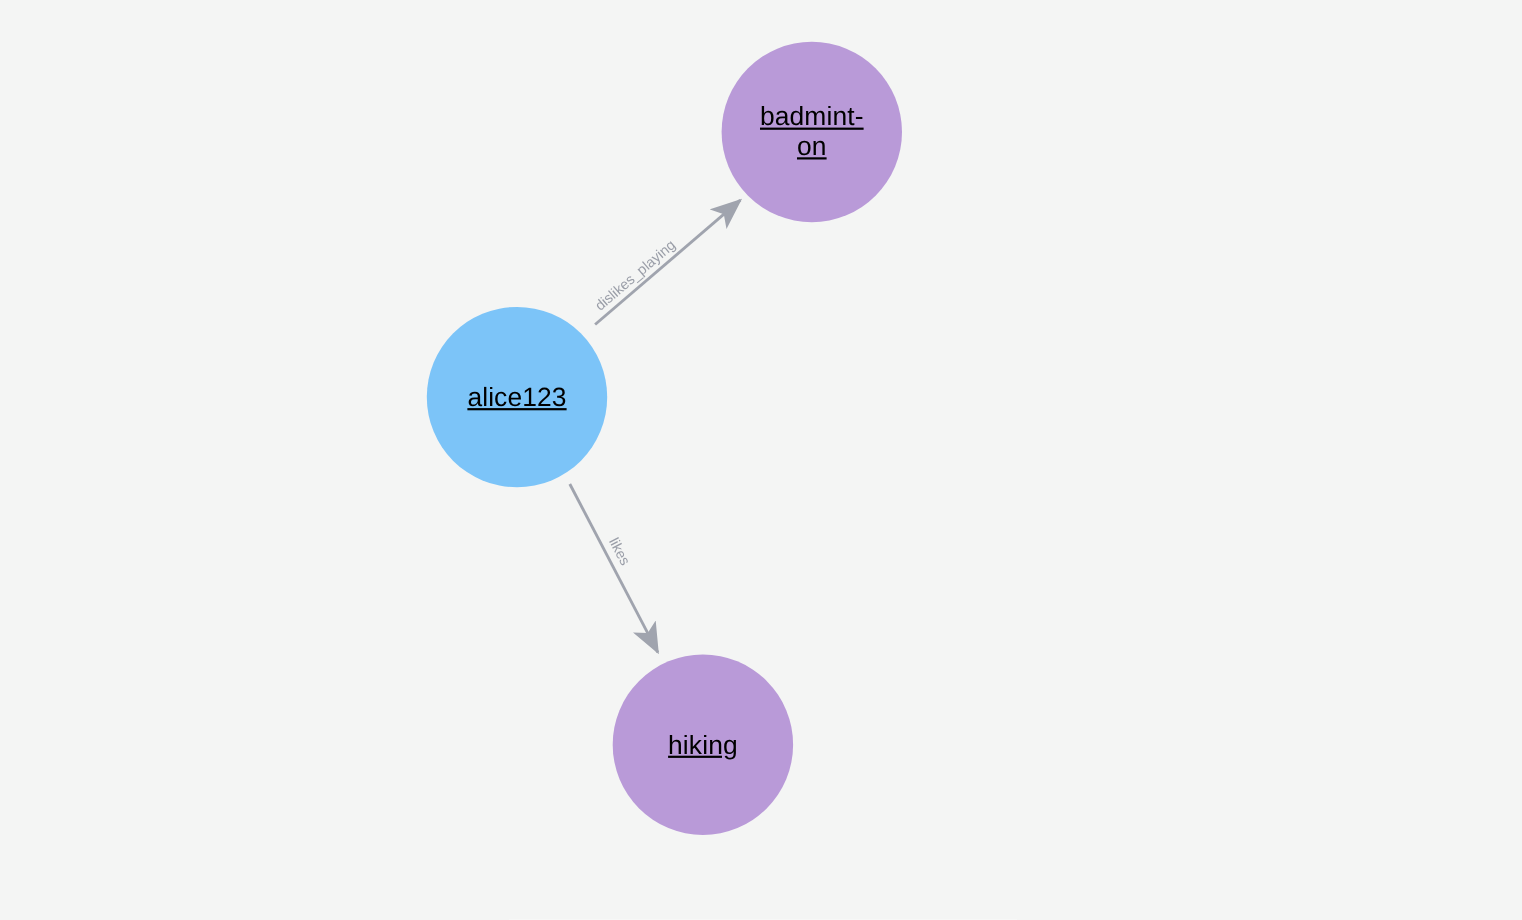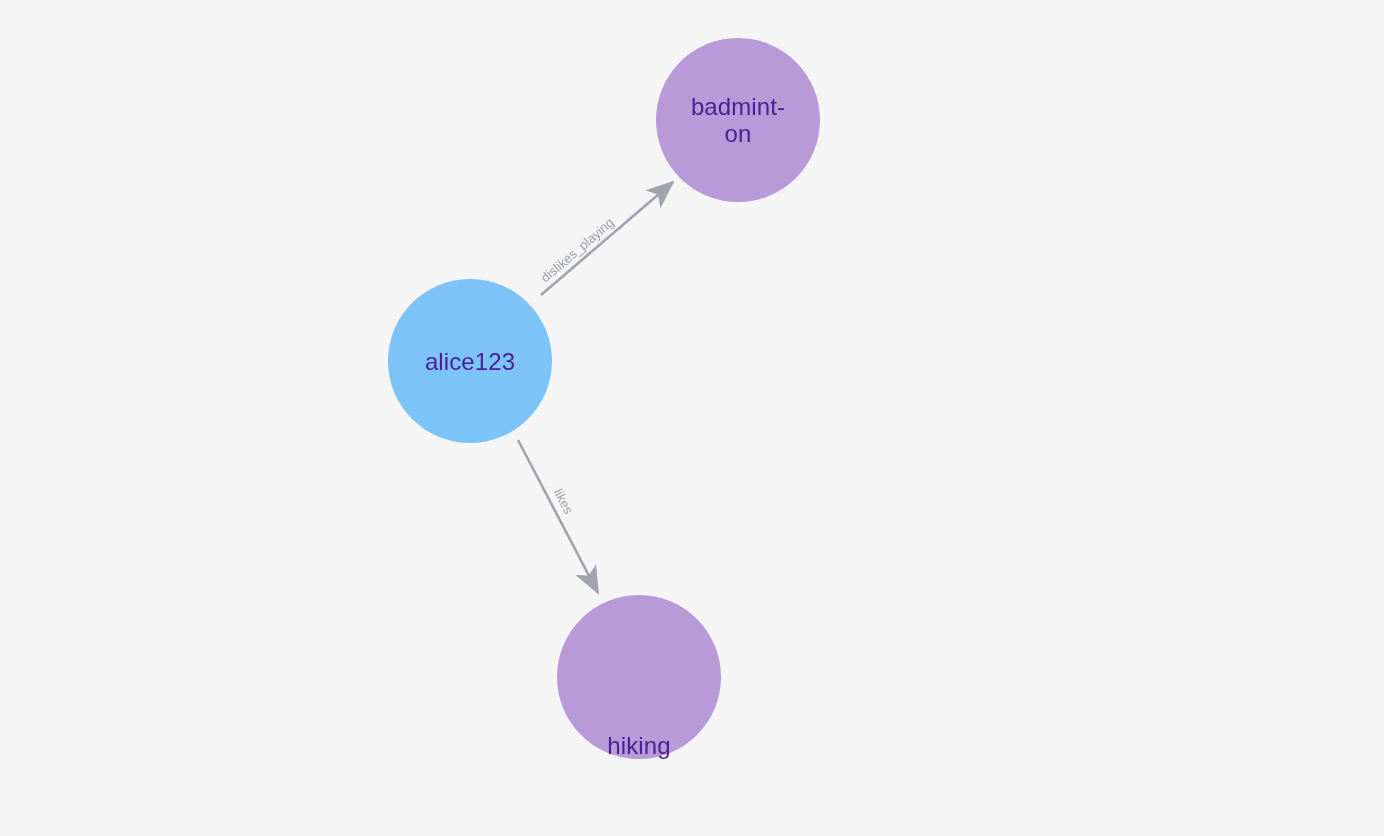--- a/index.html
+++ b/index.html
@@ -29,27 +29,28 @@
   .graph-node {
     position: absolute;
     border-radius: 50%;
     display: flex;
     align-items: center;
     justify-content: center;
     text-align: center;
     box-sizing: border-box;
   }
   .node-label {
-    color: #4c1d95;
+    color: #000000;
     font-family: "Liberation Sans", sans-serif;
     font-size: 24px;
     line-height: 27px;
     letter-spacing: 0.1px;
     white-space: pre-line;
     pointer-events: none;
+    text-decoration: underline;
   }
   .edge-label {
     position: absolute;
     color: #9a9ea8;
     font-family: "Liberation Sans", sans-serif;
     font-size: 13px;
     line-height: 14px;
     white-space: nowrap;
     transform-origin: 0 50%;
     pointer-events: none;
@@ -81,17 +82,17 @@
 
   <div id="node-0" class="graph-node" style="left: 388px; top: 279px; width: 164px; height: 164px; background: rgb(124, 196, 248);">
     <span class="node-label">alice123</span>
   </div>
 
   <div id="node-1" class="graph-node" style="left: 656px; top: 38px; width: 164px; height: 164px; background: rgb(185, 154, 216);">
     <span class="node-label">badmint-
 on</span>
   </div>
 
-  <div id="node-2" class="graph-node" style="left: 557px; top: 595px; width: 164px; height: 164px; background: rgb(185, 154, 216); align-items: flex-end;">
+  <div id="node-2" class="graph-node" style="left: 557px; top: 595px; width: 164px; height: 164px; background: rgb(185, 154, 216);">
     <span class="node-label">hiking</span>
   </div>
 
 </div>
 
 </body></html>

